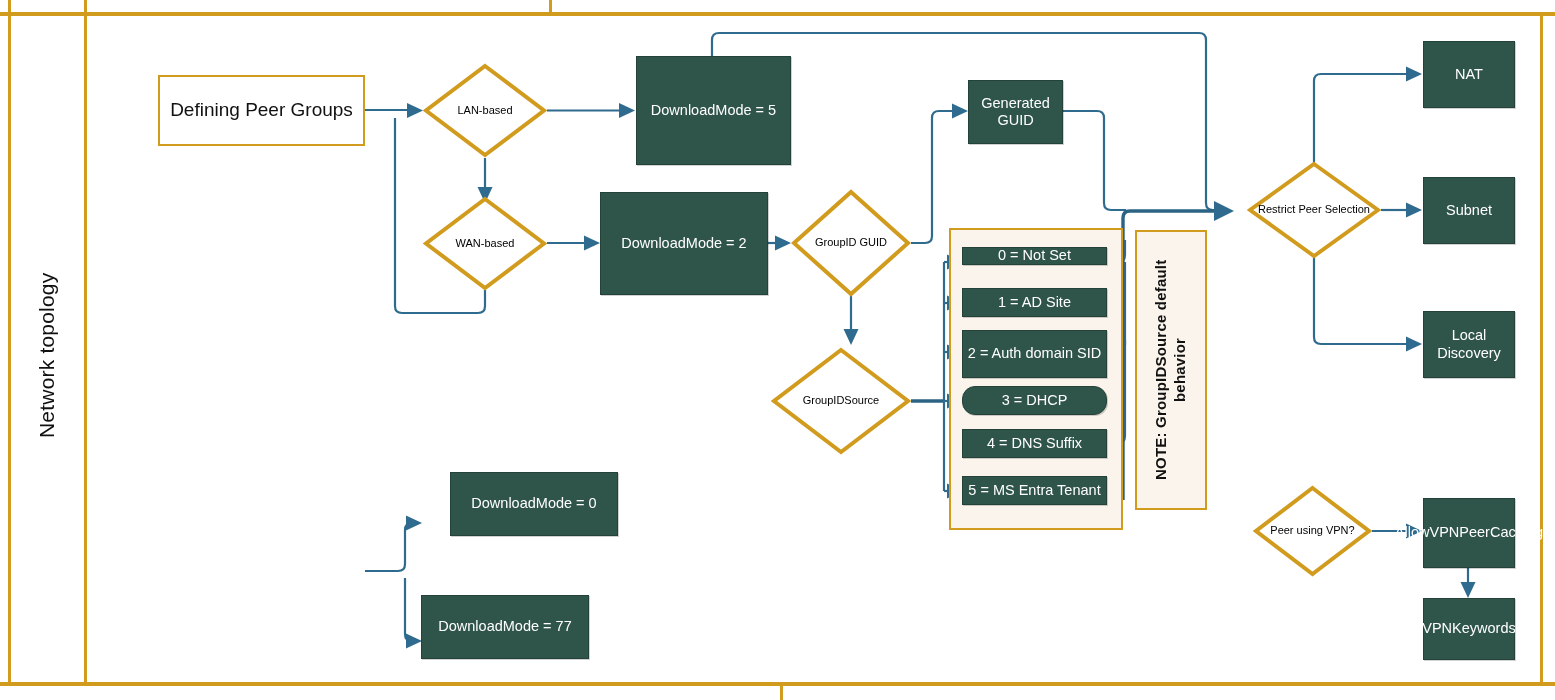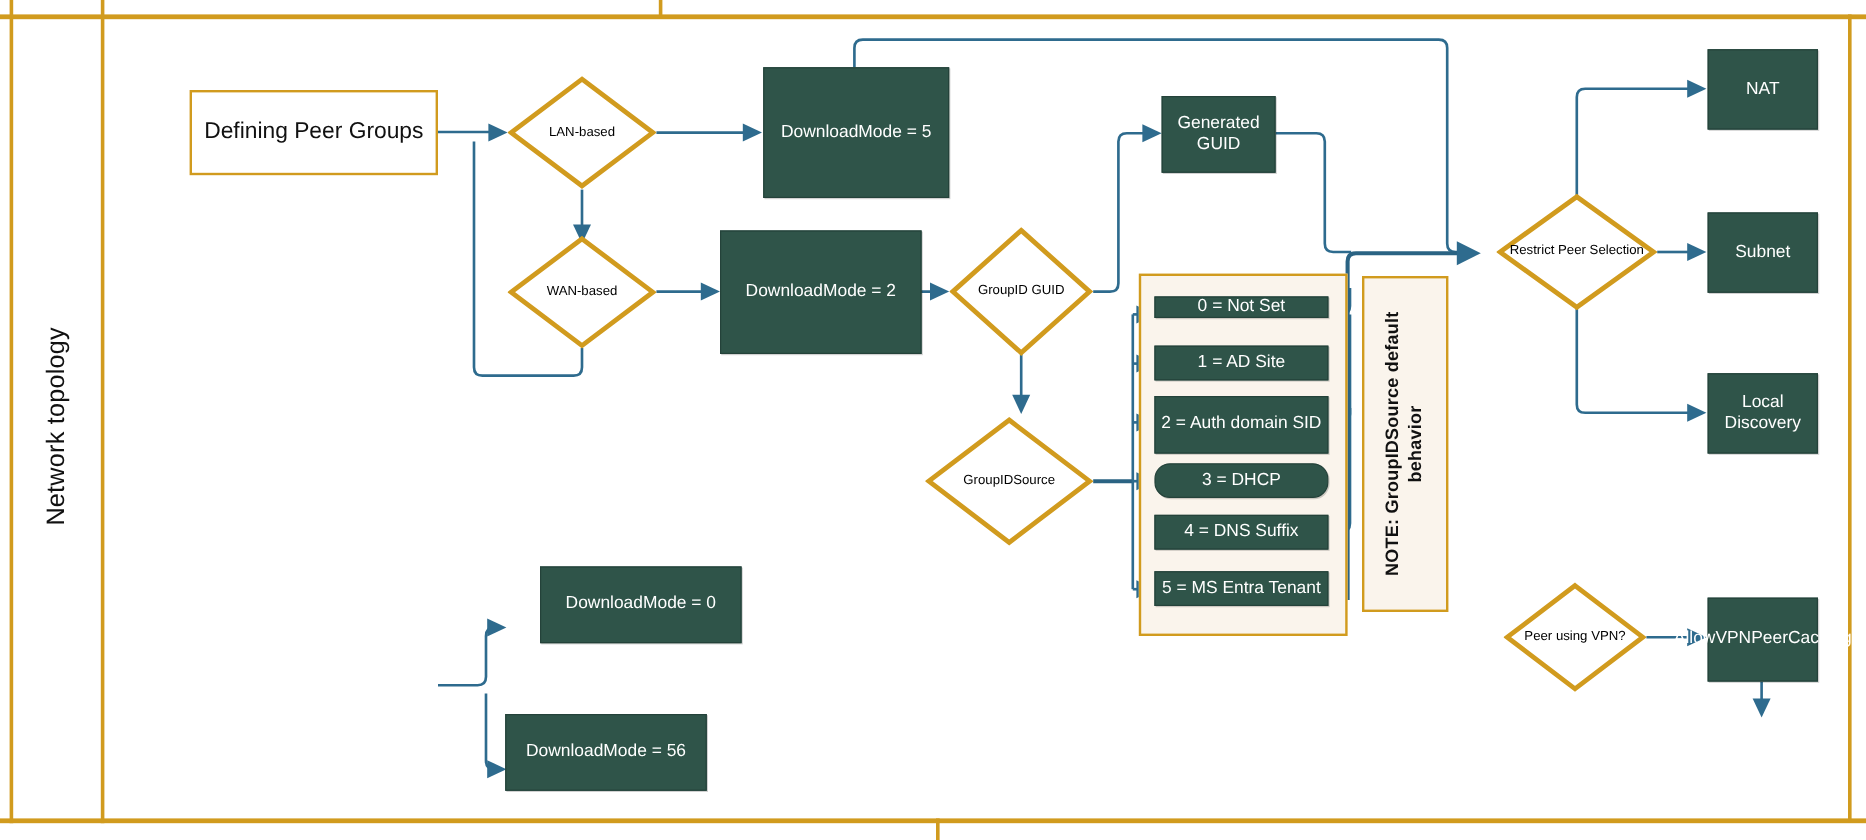--- a/index.html
+++ b/index.html
@@ -203,24 +203,25 @@
     </svg>
     <div class="dlabel">Restrict Peer Selection</div>
   </div>
 
   <div class="node box-green" style="left:1423px;top:177px;width:92px;height:67px;">Subnet</div>
   <div class="node box-green" style="left:1423px;top:41px;width:92px;height:67px;">NAT</div>
   <div class="node box-green" style="left:1423px;top:311px;width:92px;height:67px;">Local Discovery</div>
 
 
   <div class="node box-green" style="left:421px;top:472px;width:168px;height:64px;margin-left:29px;">DownloadMode = 0</div>
-  <div class="node box-green" style="left:421px;top:595px;width:168px;height:64px;">DownloadMode = 56</div>
+  <div class="node box-green" style="left:421px;top:595px;width:168px;height:64px;">DownloadMode = 77</div>
 
   <div class="diamond" style="left:1253px;top:485px;width:119px;height:92px;">
     <svg class="dsvg" viewBox="0 0 119 92" preserveAspectRatio="none">
       <polygon points="59.5,3 116,46 59.5,89 3,46" fill="#ffffff" stroke="#d19b1e" stroke-width="4"></polygon>
     </svg>
     <div class="dlabel">Peer using VPN?</div>
   </div>
 
   <div class="node box-green" style="left:1423px;top:498px;width:92px;height:70px;">AllowVPNPeerCaching</div>
+  <div class="node box-green" style="left:1423px;top:598px;width:92px;height:62px;">VPNKeywords</div>
 
 </div>
 
 </body></html>

